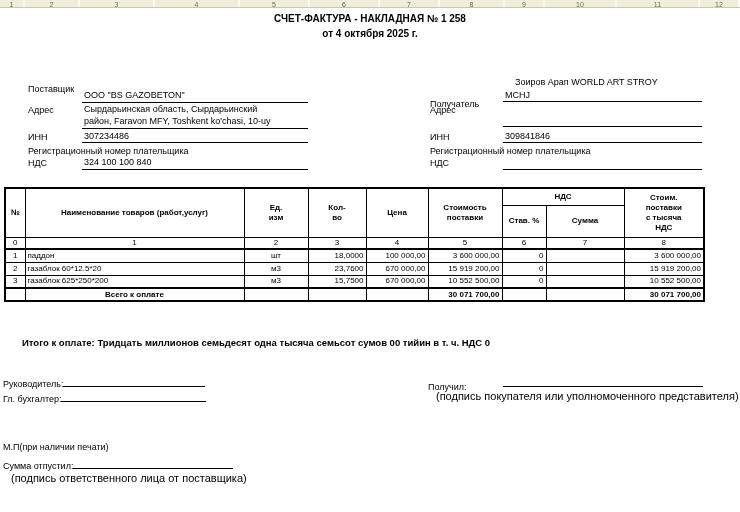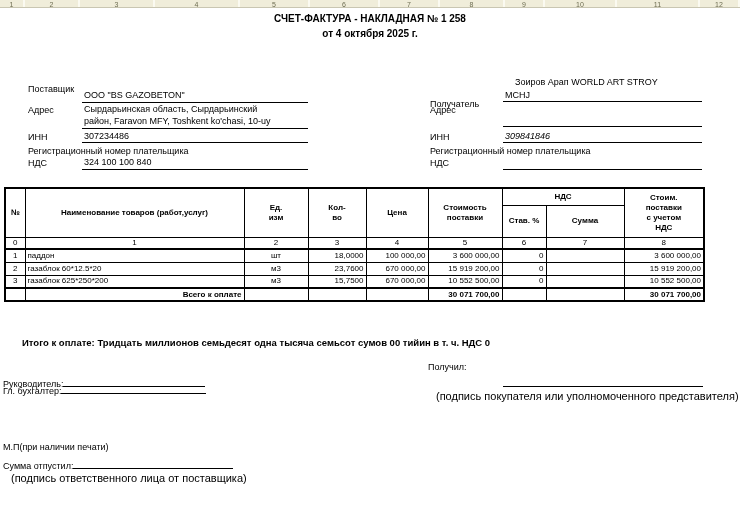--- a/index.html
+++ b/index.html
@@ -41,21 +41,21 @@
   tr.h1{height:17px;}
   tr.h2{height:32px;}
   tr.t-idx{height:12px;}
   tr.t-idx td{text-align:center;border-bottom:2px solid #000;}
   tr.t-data{height:13px;}
   tr.t-data td{text-align:right;}
   tr.t-data td.c0,tr.t-data td.c2{text-align:center;}
   tr.t-data td.c1{text-align:left;}
   tr.t-total{height:13px;}
   tr.t-total td{font-weight:bold;border-top:2px solid #000;text-align:right;}
-  tr.t-total td.c1{text-align:right;}
+  tr.t-total td.c1{text-align:center;}
   
   .note{font-size:11px;line-height:10px;margin-left:8px;}
 </style>
 </head>
 <body>
 
 <div class="colstrip">
     <div class="cs-cell" style="width: 25px;">1</div>
     <div class="cs-cell" style="width: 55px;">2</div>
     <div class="cs-cell" style="width: 75px;">3</div>
@@ -85,21 +85,21 @@
 <div class="abs t9" style="left:28px;top:146px;">Регистрационный номер плательщика</div>
 <div class="abs t9" style="left:28px;top:158px;">НДС</div>
 <div class="abs t9 uline" style="left:82px;top:157px;width:226px;height:13px;padding-left:2px;">324 100 100 840</div>
 
 <div class="abs t9" style="left:503px;top:77px;margin-left:12px;">Зоиров Арап WORLD ART STROY</div>
 <div class="abs t9" style="left:430px;top:99px;">Получатель</div>
 <div class="abs t9 uline" style="left:503px;top:90px;width:199px;height:12px;padding-left:2px;">MCHJ</div>
 <div class="abs t9" style="left:430px;top:105px;">Адрес</div>
 <div class="abs t9 uline" style="left:503px;top:115px;width:199px;height:12px;"></div>
 <div class="abs t9" style="left:430px;top:132px;">ИНН</div>
-<div class="abs t9 uline" style="left:503px;top:131px;width:199px;height:12px;padding-left:2px;font-style:italic;">309841846</div>
+<div class="abs t9 uline" style="left:503px;top:131px;width:199px;height:12px;padding-left:2px;">309841846</div>
 <div class="abs t9" style="left:430px;top:146px;">Регистрационный номер плательщика</div>
 <div class="abs t9" style="left:430px;top:158px;">НДС</div>
 <div class="abs t9 uline" style="left:503px;top:157px;width:199px;height:13px;padding-left:2px;"></div>
 
 <table class="inv">
   <colgroup>
     <col style="width:20px">
       <col style="width:219px">
       <col style="width:64px">
     <col style="width:58px">
@@ -116,21 +116,21 @@
       <td rowspan="2">Ед.
 изм</td>
       <td rowspan="2">Кол-
 во</td>
       <td rowspan="2">Цена</td>
       <td rowspan="2">Стоимость
 поставки</td>
       <td colspan="2">НДС</td>
       <td rowspan="2">Стоим.
 поставки
-с учетом
+с тысяча
 НДС</td>
     </tr>
     <tr class="h2">
       <td>Став. %</td>
       <td>Сумма</td>
     </tr>
 
   <tr class="t-idx">
         <td class="c0">0</td>
         <td class="c1">1</td>
@@ -186,22 +186,22 @@
         <td class="c7"></td>
         <td class="c8">30 071 700,00</td>
       </tr>
     </tbody>
 </table>
 
 <div class="abs b" style="left:22px;top:337px;font-size:9.5px;">Итого к оплате: Тридцать миллионов семьдесят одна тысяча семьсот сумов 00 тийин  в т. ч. НДС 0</div>
 
 <div class="abs t9" style="left:3px;top:377px;"><span>Руководитель:</span><span class="uline" style="display:inline-block;width:142px;height:10px;"></span></div>
 
-<div class="abs t9" style="left:428px;top:362px;">Получил:</div>
+<div class="abs t9" style="left:428px;top:382px;">Получил:</div>
 <div class="abs uline" style="left:503px;top:377px;width:200px;height:10px;"></div>
 <div class="abs note" style="left:428px;top:391px;">(подпись покупателя или уполномоченного представителя)</div>
 
-<div class="abs t9" style="left:3px;top:384px;"><span>Гл. бухгалтер:</span><span class="uline" style="display:inline-block;width:145px;height:10px;"></span></div>
+<div class="abs t9" style="left:3px;top:392px;"><span>Гл. бухгалтер:</span><span class="uline" style="display:inline-block;width:145px;height:10px;"></span></div>
 
 <div class="abs t9" style="left:3px;top:442px;text-align:right;">М.П(при наличии печати)</div>
 
 <div class="abs t9" style="left:3px;top:459px;"><span>Сумма  отпустил:</span><span class="uline" style="display:inline-block;width:160px;height:10px;"></span></div>
 <div class="abs note" style="left:3px;top:473px;">(подпись ответственного лица от поставщика)</div>
 
 </body></html>

